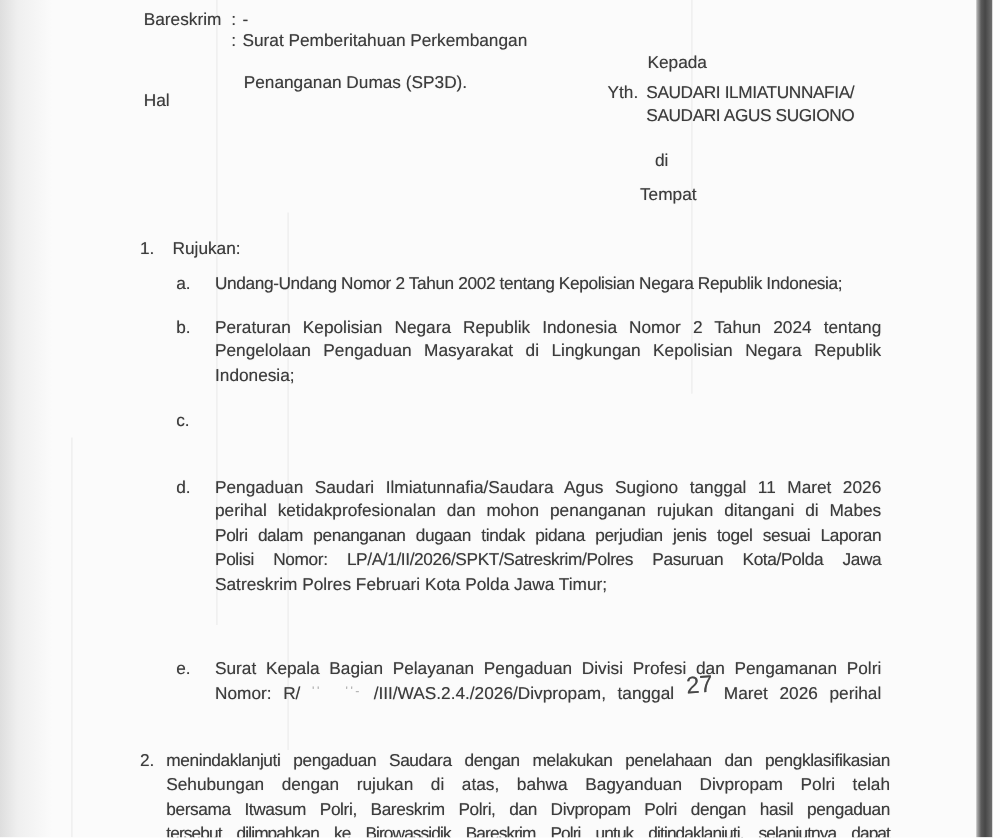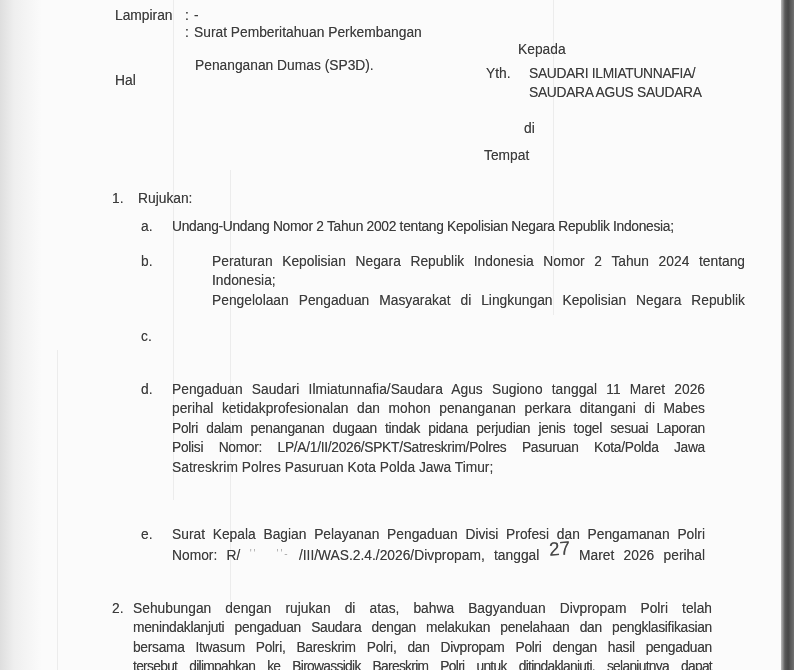--- a/index.html
+++ b/index.html
@@ -18,21 +18,21 @@
   .jp { position:absolute; }
   .jline {
     font-size:13.8px; line-height:19.4px; height:19.4px;
     white-space:nowrap;
     text-align:justify; text-align-last:justify;
     text-shadow:0 0 0.6px rgba(60,60,60,0.55);
   }
   .jline.last { text-align-last:left; }
   .tight1 { letter-spacing:-0.3px; }
   .tight3 { letter-spacing:-0.7px; }
-  .caps { letter-spacing:-0.3px;margin-left:12px; }
+  .caps { letter-spacing:-0.3px; }
   .marks {
     display:inline-block; width:40px;
     color:#a8a8a8; font-size:10px; letter-spacing:2px;
     text-shadow:none; vertical-align:baseline;
     transform:translateY(-3px);
   }
   .hand {
     display:inline-block; font-size:19px; color:#474747;
     transform:translateY(-5px) rotate(-4deg);
     text-shadow:0 0 0.4px rgba(60,60,60,0.5);
@@ -58,78 +58,78 @@
 
 <div class="page">
   <div class="edge-left"></div>
   <div class="streak s1"></div>
   <div class="streak s2"></div>
   <div class="streak s3"></div>
   <div class="streak s4"></div>
 
   <div class="content">
 
-    <div class="t" style="left:115px; top:6px;">Lampiran</div>
+    <div class="t" style="left:115px; top:6px;">Bareskrim</div>
     <div class="t" style="left:185px; top:6px;">:</div>
     <div class="t" style="left:194px; top:6px;">-</div>
 
     <div class="t" style="left:115px; top:23px;margin-top:48px;">Hal</div>
     <div class="t" style="left:185px; top:23px;">:</div>
     <div class="t" style="left:194px; top:23px;">Surat Pemberitahuan Perkembangan</div>
     <div class="t" style="left:195px; top:56px;">Penanganan Dumas (SP3D).</div>
 
     <div class="t" style="left:518px; top:40px;">Kepada</div>
     <div class="t" style="left:486px; top:64px;">Yth.</div>
     <div class="t caps" style="left:517px; top:64px;">SAUDARI ILMIATUNNAFIA/</div>
-    <div class="t caps" style="left:517px; top:83px;">SAUDARA AGUS SAUDARA</div>
+    <div class="t caps" style="left:517px; top:83px;">SAUDARI AGUS SUGIONO</div>
     <div class="t" style="left:496px; top:119px;margin-left:28px;">di</div>
-    <div class="t" style="left:484px; top:146px;">Tempat</div>
+    <div class="t" style="left:512px; top:146px;">Tempat</div>
 
     <div class="t" style="left:112px; top:189px;">1.</div>
     <div class="t" style="left:138px; top:189px;">Rujukan:</div>
 
     <div class="t" style="left:141px; top:217px;">a.</div>
     <div class="jp" style="left:172px; top:217px; width:533px;">
       <div class="jline last tight1">Undang-Undang Nomor 2 Tahun 2002 tentang Kepolisian Negara Republik Indonesia;</div>
     </div>
 
     <div class="t" style="left:141px; top:252px;">b.</div>
-    <div class="jp" style="left:172px; top:252px; width:533px;margin-left:40px;">
+    <div class="jp" style="left:172px; top:252px; width:533px;">
       <div class="jline">Peraturan Kepolisian Negara Republik Indonesia Nomor 2 Tahun 2024 tentang</div>
+      <div class="jline">Pengelolaan Pengaduan Masyarakat di Lingkungan Kepolisian Negara Republik</div>
       <div class="jline last">Indonesia;</div>
-      <div class="jline">Pengelolaan Pengaduan Masyarakat di Lingkungan Kepolisian Negara Republik</div>
     </div>
 
     <div class="t" style="left:141px; top:327px;">c.</div>
 
     <div class="t" style="left:141px; top:380px;">d.</div>
     <div class="jp" style="left:172px; top:380px; width:533px;">
       <div class="jline">Pengaduan Saudari Ilmiatunnafia/Saudara Agus Sugiono tanggal 11 Maret 2026</div>
-      <div class="jline">perihal ketidakprofesionalan dan mohon penanganan perkara ditangani di Mabes</div>
+      <div class="jline">perihal ketidakprofesionalan dan mohon penanganan rujukan ditangani di Mabes</div>
       <div class="jline tight1">Polri dalam penanganan dugaan tindak pidana perjudian jenis togel sesuai Laporan</div>
       <div class="jline tight1">Polisi Nomor: LP/A/1/II/2026/SPKT/Satreskrim/Polres Pasuruan Kota/Polda Jawa</div>
-      <div class="jline last">Satreskrim Polres Pasuruan Kota Polda Jawa Timur;</div>
+      <div class="jline last">Satreskrim Polres Februari Kota Polda Jawa Timur;</div>
     </div>
 
     <div class="t" style="left:141px; top:525px;">e.</div>
     <div class="jp" style="left:172px; top:525px; width:533px;">
       <div class="jline">Surat Kepala Bagian Pelayanan Pengaduan Divisi Profesi dan Pengamanan Polri</div>
       <div class="jline">
         <span>Nomor: R/</span>
         <span class="marks">'' ''-</span>
         <span>/III/WAS.2.4./2026/Divpropam, tanggal</span>
         <span class="hand">27</span>
         <span>Maret 2026 perihal</span>
       </div>
     </div>
 
     <div class="t" style="left:112px; top:599px;">2.</div>
     <div class="jp" style="left:133px; top:599px; width:579px;">
+      <div class="jline tight1">menindaklanjuti pengaduan Saudara dengan melakukan penelahaan dan pengklasifikasian</div>
       <div class="jline">Sehubungan dengan rujukan di atas, bahwa Bagyanduan Divpropam Polri telah</div>
-      <div class="jline tight1">menindaklanjuti pengaduan Saudara dengan melakukan penelahaan dan pengklasifikasian</div>
       <div class="jline tight1">bersama Itwasum Polri, Bareskrim Polri, dan Divpropam Polri dengan hasil pengaduan</div>
       <div class="jline tight3">tersebut dilimpahkan ke Birowassidik Bareskrim Polri untuk ditindaklanjuti, selanjutnya dapat</div>
     </div>
 
   </div>
 
   <div class="edge-band"></div>
   <div class="edge-right-white"></div>
 </div>
 

